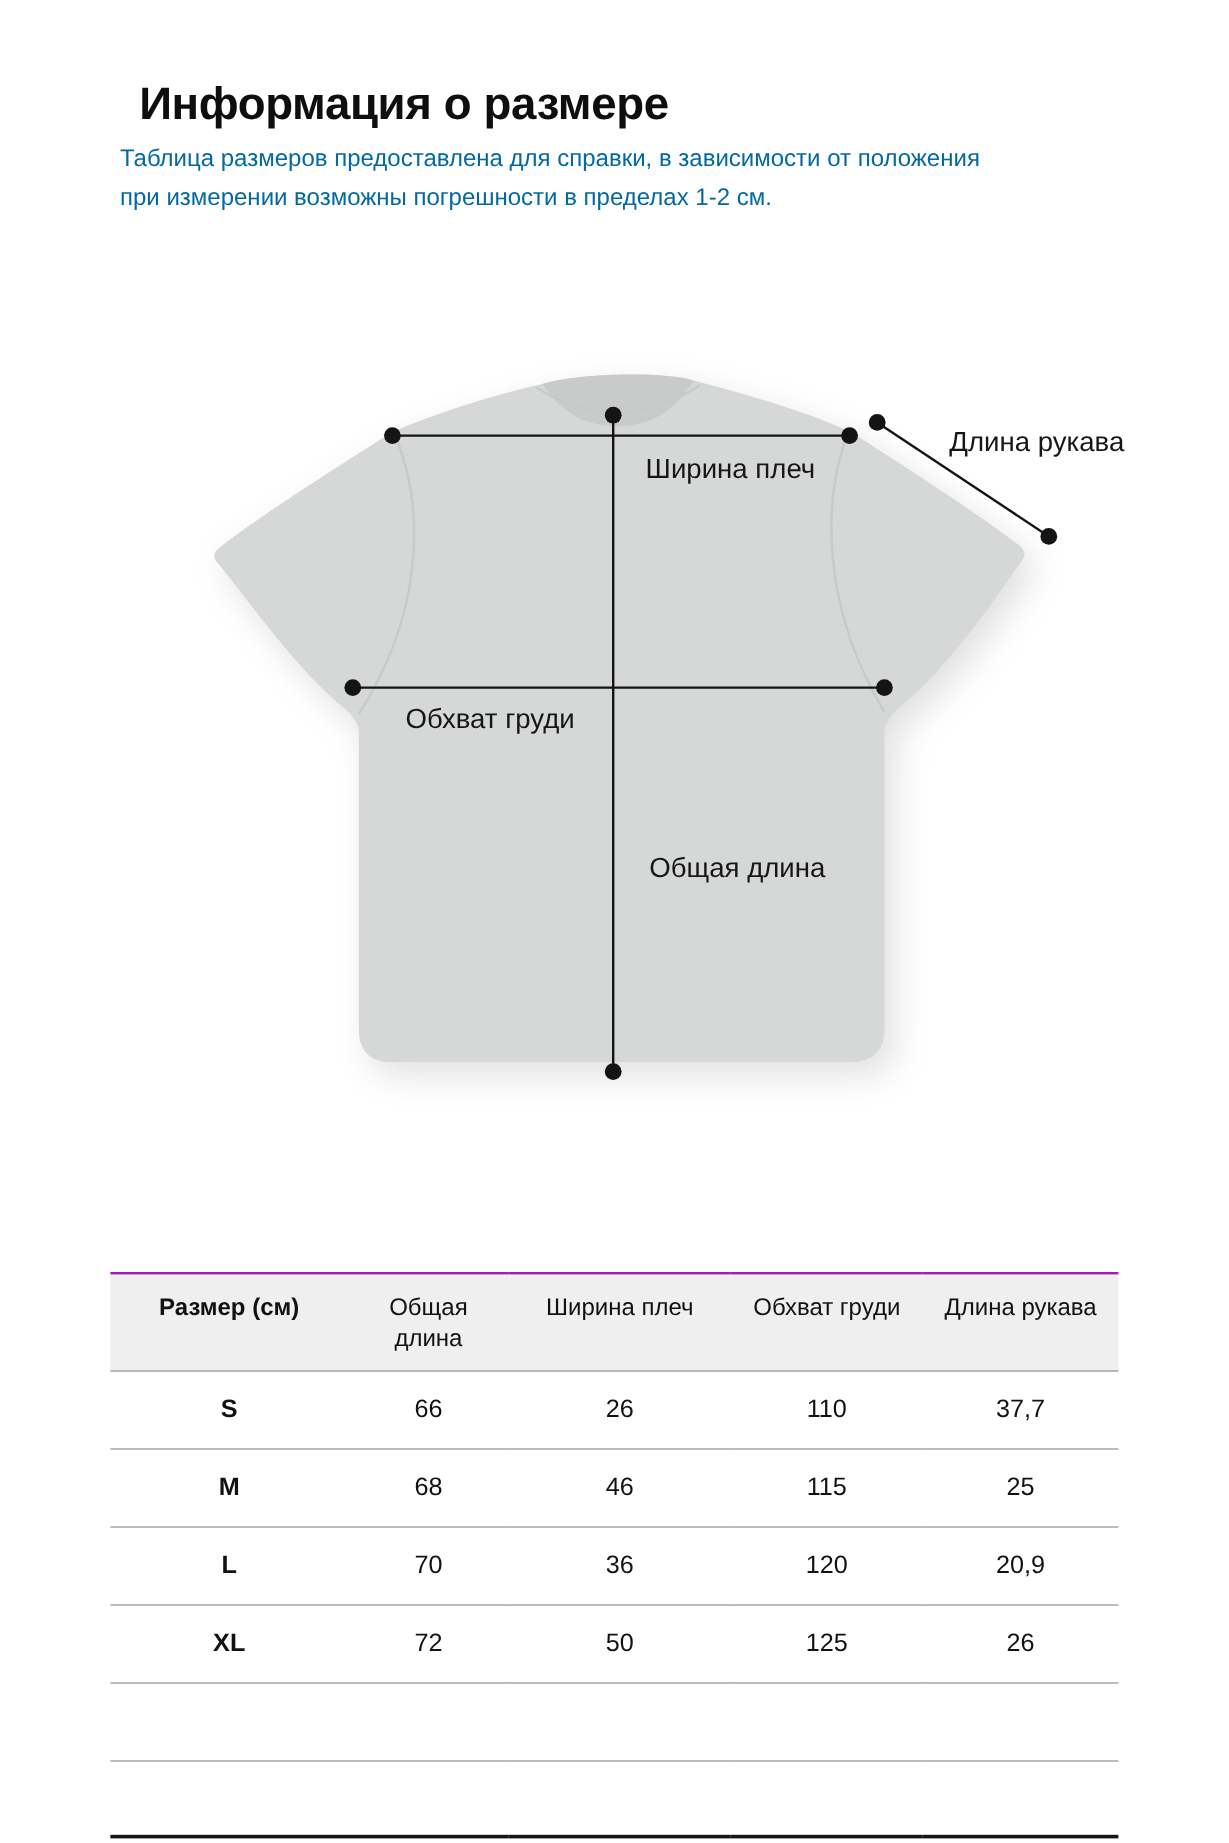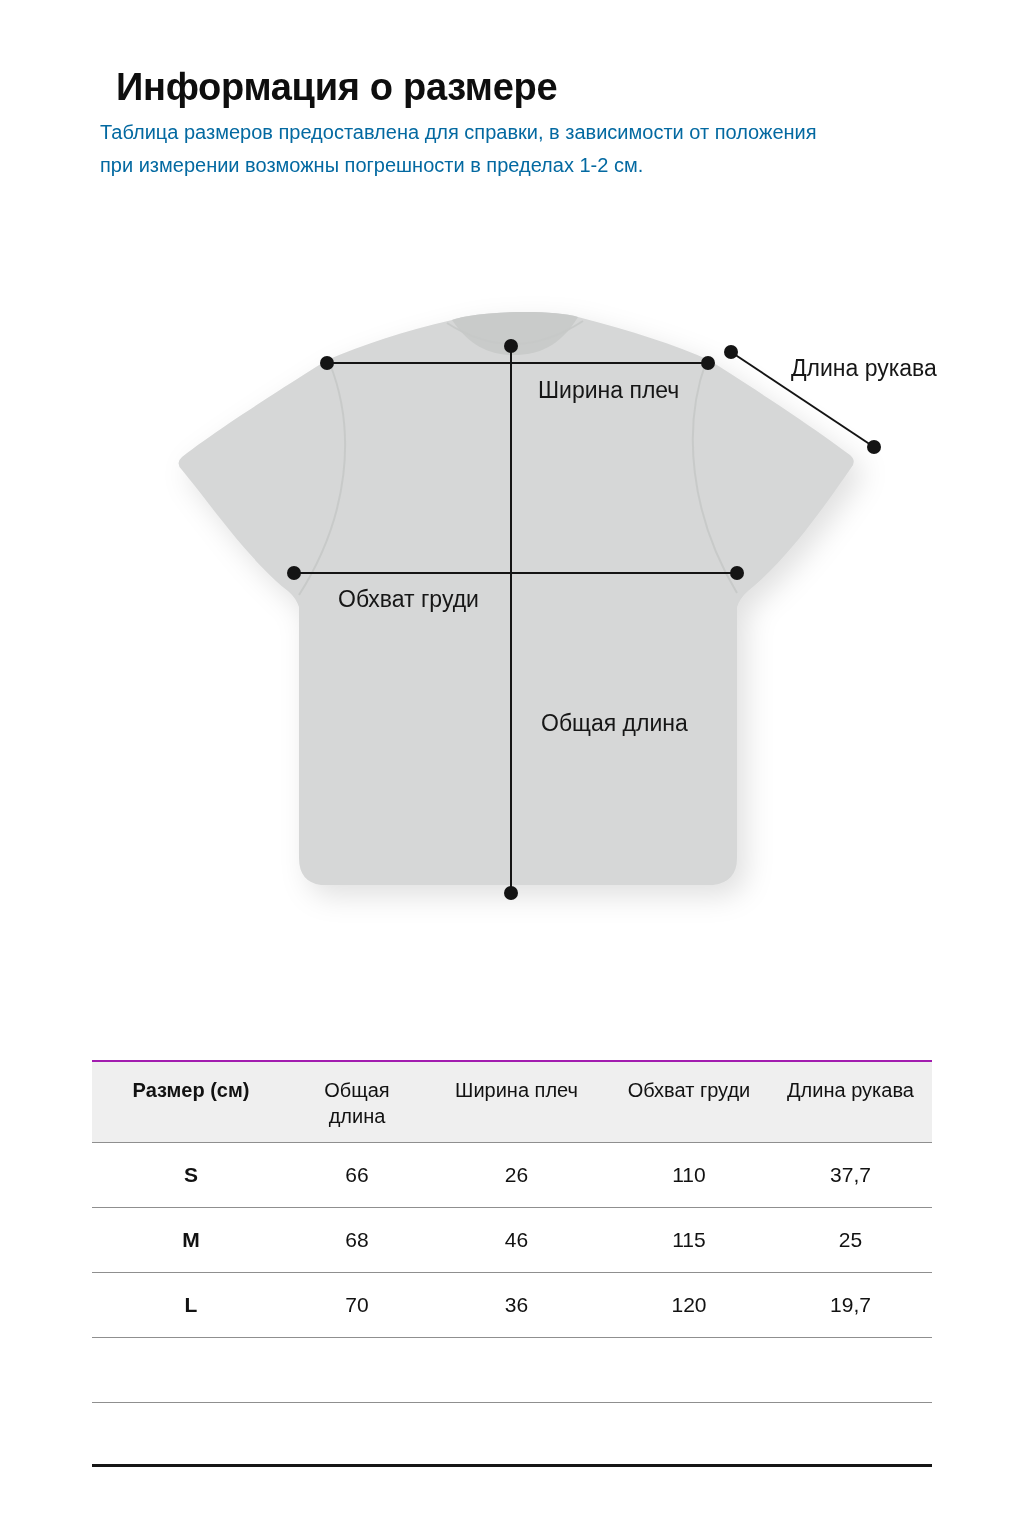--- a/index.html
+++ b/index.html
@@ -136,21 +136,28 @@
       <td>68</td>
       <td>46</td>
       <td>115</td>
       <td>25</td>
     </tr>
     <tr>
       <td class="cell-size">L</td>
       <td>70</td>
       <td>36</td>
       <td>120</td>
-      <td>19,7</td>
+      <td>20,9</td>
+    </tr>
+    <tr>
+      <td class="cell-size">XL</td>
+      <td>72</td>
+      <td>50</td>
+      <td>125</td>
+      <td>26</td>
     </tr>
     <tr class="spacer-row">
         <td colspan="5"></td>
       </tr>
     <tr class="spacer-row-last">
         <td colspan="5"></td>
       </tr>
   </tbody>
 </table>
 

